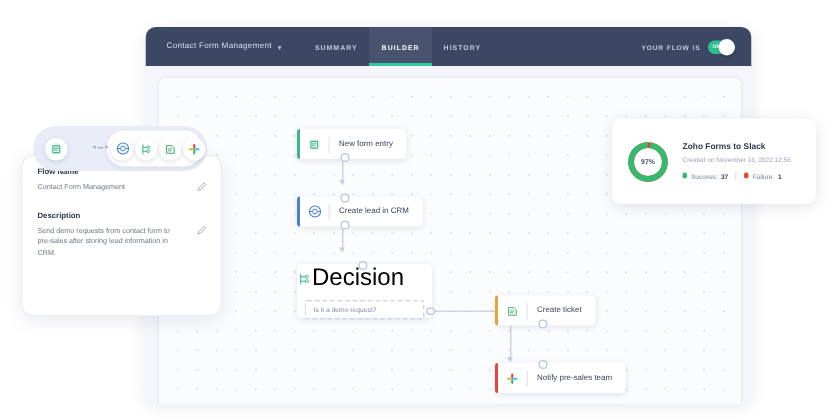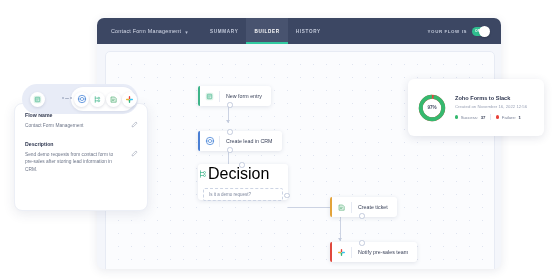--- a/index.html
+++ b/index.html
@@ -219,21 +219,21 @@
             <circle cx="10" cy="10" r="3.2" fill="none" stroke="#3f7fd6" stroke-width="1.3"></circle>
             <path d="M2.6 10h3.2M14.2 10h3.2" stroke="#3f7fd6" stroke-width="1.3" stroke-linecap="round"></path>
           </svg>
         </div>
         <div class="sep"></div>
         <div class="nlabel">Create lead in CRM</div>
         <div class="port" style="left:29.3px;top:-1.7px;"></div>
         <div class="port" style="left:29.3px;bottom:-1.7px;"></div>
       </div>
 
-      <div class="decision-box" style="left:92px;top:112px;width:90px;height:36px;text-align:right;">
+      <div class="decision-box" style="left:92px;top:124px;width:90px;height:36px;text-align:right;">
         <div class="dec-head">
           <div class="edge" style="background:#3eb489;"></div>
           <div class="nicon">
             <svg width="10" height="10" viewBox="0 0 20 20">
               <path d="M5 3.5v13" stroke="#3eb489" stroke-width="1.4" stroke-linecap="round"></path>
               <path d="M5 7h6M5 13h6" stroke="#3eb489" stroke-width="1.4" stroke-linecap="round"></path>
               <circle cx="13" cy="7" r="2" fill="none" stroke="#3eb489" stroke-width="1.3"></circle>
               <circle cx="13" cy="13" r="2" fill="none" stroke="#3eb489" stroke-width="1.3"></circle>
             </svg>
           </div>

